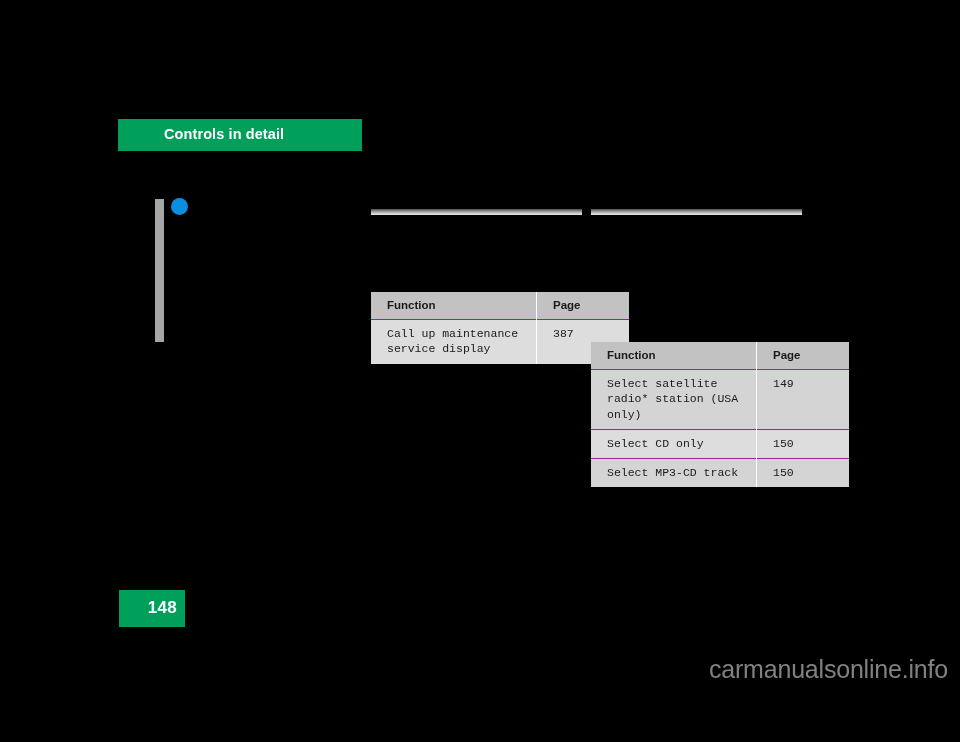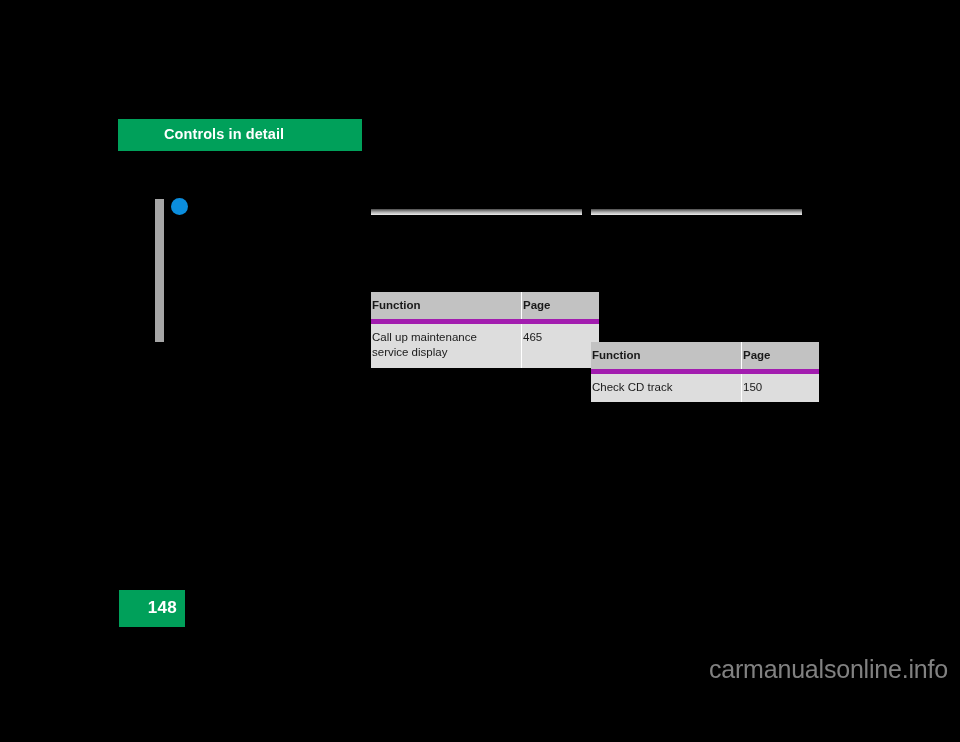--- a/index.html
+++ b/index.html
@@ -81,34 +81,35 @@
     background: #d4d4d4;
     table-layout: fixed;
   }
   .ref-table.left  { left: 371px; top: 292px; width: 211px; }
   .ref-table.right { left: 591px; top: 342px; width: 211px; }
 
   .ref-table th,
   .ref-table td {
     text-align: left;
     vertical-align: top;
-    padding: 6px 7px 7px 1px;
+    padding: 6px 7px 7px 16px;
     border: 0;
     line-height: 1.32;
   }
   .ref-table thead th {
     background: #c2c2c2;
     font-weight: bold;
     font-size: 11.5px;
     padding-top: 6px;
     padding-bottom: 6px;
   }
   .ref-table tbody tr td {
     background: #d4d4d4;
-    border-top: 5px solid #a21caf;
+    border-top: 1px solid #a21caf;
+    font-family: Liberation Mono, monospace;
   }
   .ref-table tbody tr.alt td {
     background: #dddddd;
   }
   .ref-table .col-function { width: 142px; }
   .ref-table .col-page     { width: 69px; border-left: 1px solid #ffffff; margin-left: 36px; }
   .ref-table thead .col-page { border-left: 1px solid #ffffff; }
 
   
   .folio {
@@ -159,35 +160,43 @@
   <table class="ref-table left">
     <thead>
       <tr>
         <th class="col-function">Function</th>
         <th class="col-page">Page</th>
       </tr>
     </thead>
     <tbody>
       <tr class="alt">
         <td class="col-function">Call up maintenance service display</td>
-        <td class="col-page">465</td>
+        <td class="col-page">387</td>
       </tr>
     </tbody>
   </table>
 
   <table class="ref-table right">
     <thead>
       <tr>
         <th class="col-function">Function</th>
         <th class="col-page">Page</th>
       </tr>
     </thead>
     <tbody>
+      <tr>
+        <td class="col-function">Select satellite radio* station (USA only)</td>
+        <td class="col-page">149</td>
+      </tr>
       <tr class="alt">
-        <td class="col-function">Check CD track</td>
+        <td class="col-function">Select CD only</td>
+        <td class="col-page">150</td>
+      </tr>
+      <tr>
+        <td class="col-function">Select MP3-CD track</td>
         <td class="col-page">150</td>
       </tr>
     </tbody>
   </table>
 
   <div class="folio">
     <div class="folio-number">148</div>
   </div>
 
   <div class="watermark">carmanualsonline.info</div>

